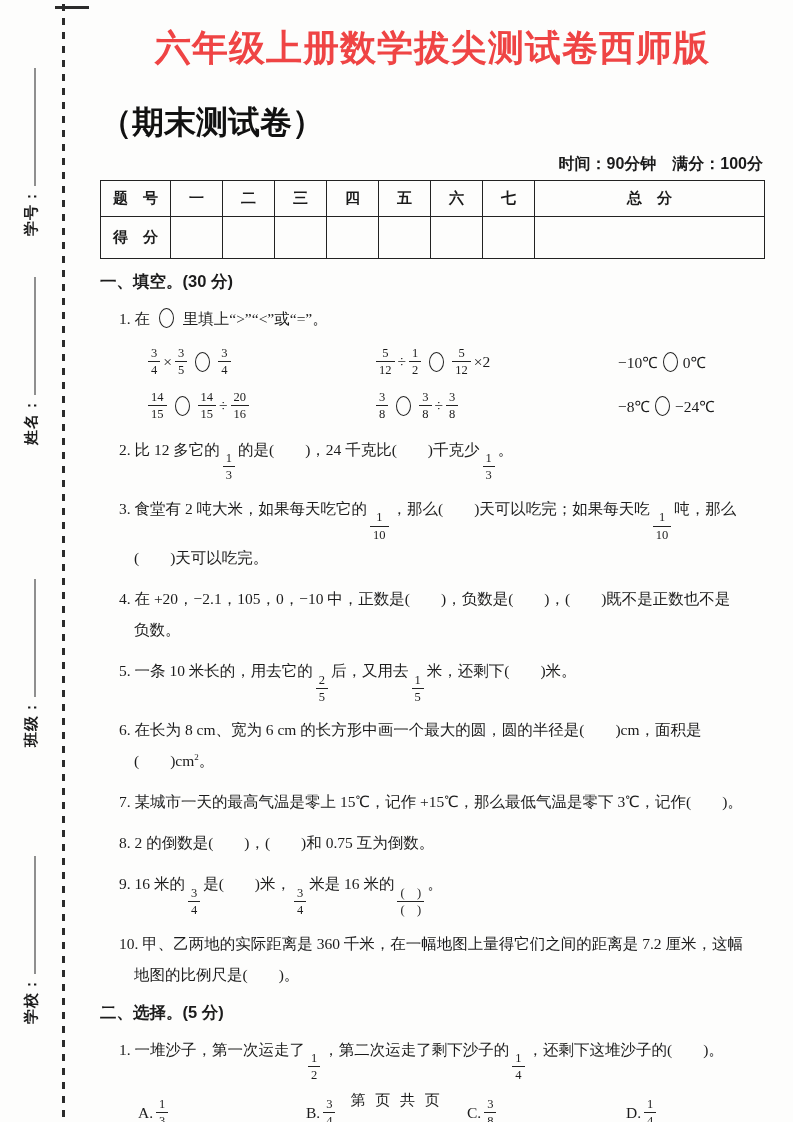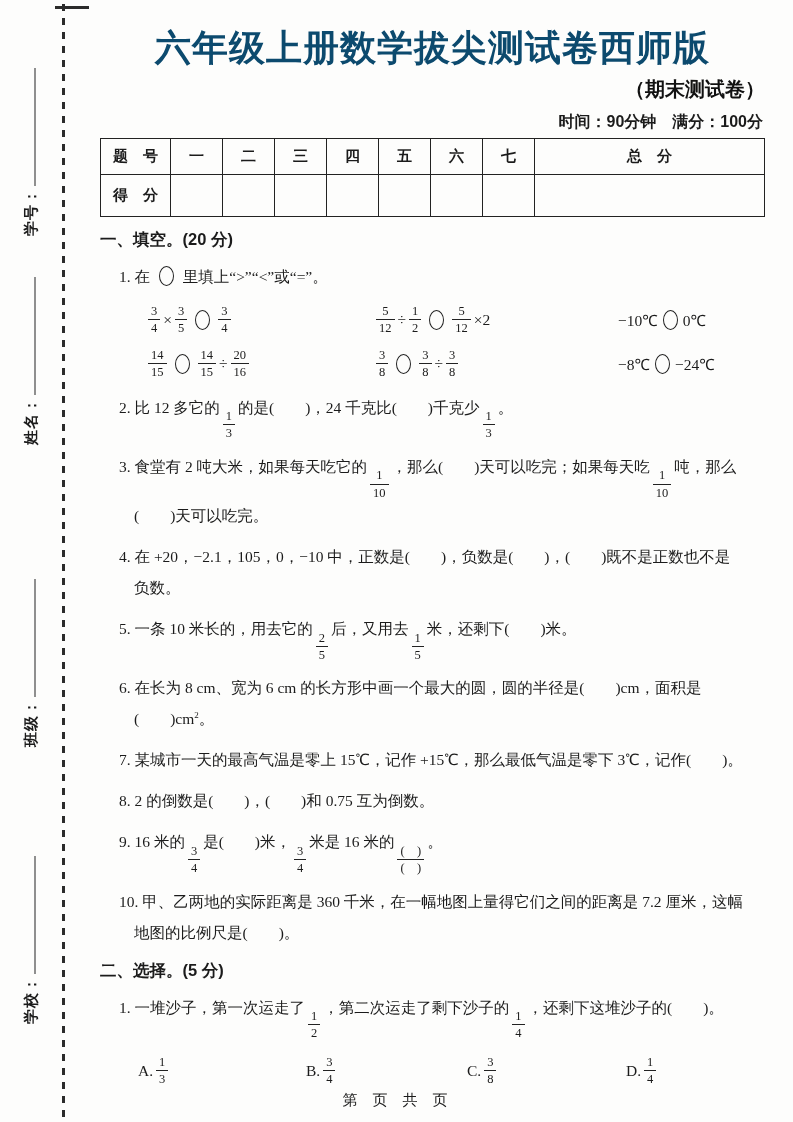--- a/index.html
+++ b/index.html
@@ -24,25 +24,25 @@
   .sidebar-field .blank-line {
     display:inline-block; width:118px; height:0.9em;
     border-bottom:1.6px solid #222; margin-left:2px;
   }
   .sf-1 { top:152px; } .sf-2 { top:361px; } .sf-3 { top:663px; } .sf-4 { top:940px; }
 
   
   .content { margin-left:100px; width:665px; padding-top:24px; }
   .title {
     text-align:center; font-family:"Liberation Sans", sans-serif;
-    font-weight:900; font-size:36px; letter-spacing:1px; color:#0c4a6e;
+    font-weight:900; font-size:36px; letter-spacing:1px; color:#ef4444;
   }
   .subtitle {
-    text-align:right; font-family:"Liberation Sans", sans-serif;
-    font-weight:900; font-size:20px; margin-top:3px; color:#111;
+    text-align:left; font-family:"Liberation Sans", sans-serif;
+    font-weight:900; font-size:32px; margin-top:28px; color:#111;
   }
   .meta { text-align:right; font-family:"Liberation Sans", sans-serif;
     font-weight:700; font-size:16px; margin-top:9px; padding-right:2px; }
 
   table.score-table { width:100%; border-collapse:collapse; margin-top:5px;
     font-family:"Liberation Sans", sans-serif;border-radius:16px; }
   table.score-table td {
     border:1.6px solid #222; text-align:center; font-size:15px; font-weight:600;
   }
   table.score-table tr:nth-child(1) td { height:36px; }
@@ -76,21 +76,21 @@
   .frac .den { padding:1px 3px 0 3px; display:block; }
   .circ {
     display:inline-block; width:15px; height:20px;
     border:1.4px solid #222; border-radius:50%;
     vertical-align:-4px; margin:0 5px; text-indent:0;
   }
   sup { font-size:9px; }
 
   .footer {
     position:absolute; bottom:12px; left:0; width:100%; text-align:center;
-    font-size:15px; letter-spacing:3px; font-family:Liberation Mono, monospace;
+    font-size:15px; letter-spacing:3px; font-family:Liberation Serif, serif;
   }
 </style>
 </head>
 <body>
 
 <div class="page">
 
   <div class="corner-tick"></div>
   <div class="seal-line"></div>
 
@@ -144,21 +144,21 @@
         <td></td>
         <td></td>
         <td></td>
         <td></td>
         <td></td>
       </tr>
     </tbody>
       </table>
 
     <div class="paper-body">
-        <div class="section-heading">一、填空。(20 分)</div>
+        <div class="section-heading">一、填空。(30 分)</div>
         <div class="q">1. 在 <span class="circ"></span> 里填上“&gt;”“&lt;”或“=”。</div>
         <div class="cmp-row">
           <span class="cmp-item"><span class="frac">
               <span class="num">3</span>
               <span class="den">4</span>
             </span>×<span class="frac">
               <span class="num">3</span>
               <span class="den">5</span>
             </span><span class="circ"></span><span class="frac">
               <span class="num">3</span>

